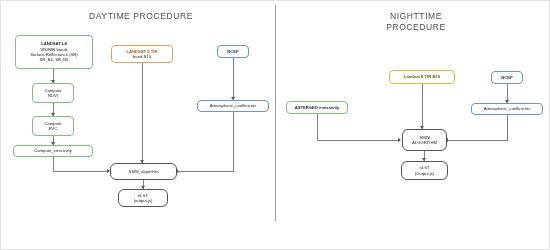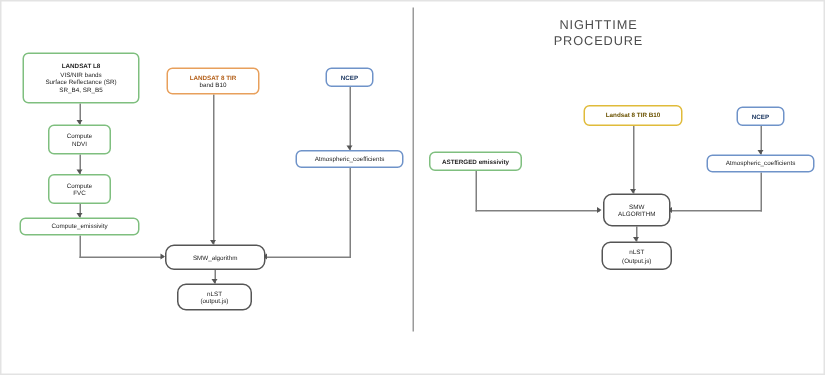--- a/index.html
+++ b/index.html
@@ -21,21 +21,21 @@
   .panel-title {
     position: absolute;
     color: #4d4d4d;
     font-size: 8.5px;
     letter-spacing: 0.6px;
     text-align: center;
     line-height: 11px;
     white-space: pre-line;
   }
   #title-day  { left: 60px;  top: 10px; width: 160px; }
-  #title-night{ left: 318px; top: 10px; width: 160px; }
+  #title-night{ left: 335px; top: 10px; width: 160px; }
 
   
   #divider {
     position: absolute;
     left: 274px;
     top: 4px;
     width: 1px;
     height: 216px;
     background: #9a9a9a;
   }
@@ -100,20 +100,21 @@
     border-top: 2.2px solid transparent;
     border-bottom: 2.2px solid transparent;
     border-right: 3px solid #555;
   }
 </style>
 </head>
 <body>
 
 <div id="canvas">
 
+  <div class="panel-title" id="title-day">DAYTIME PROCEDURE</div>
 
   <div class="panel-title" id="title-night">NIGHTTIME
 PROCEDURE</div>
 
   <div id="divider"></div>
 
   <div class="node green" id="d-landsat" style="left:14px; top:34px; width:78px; height:34px;">
     <span class="ln bold">LANDSAT L8</span>
     <span class="ln">VIS/NIR bands</span>
     <span class="ln">Surface Reflectance (SR)</span>

